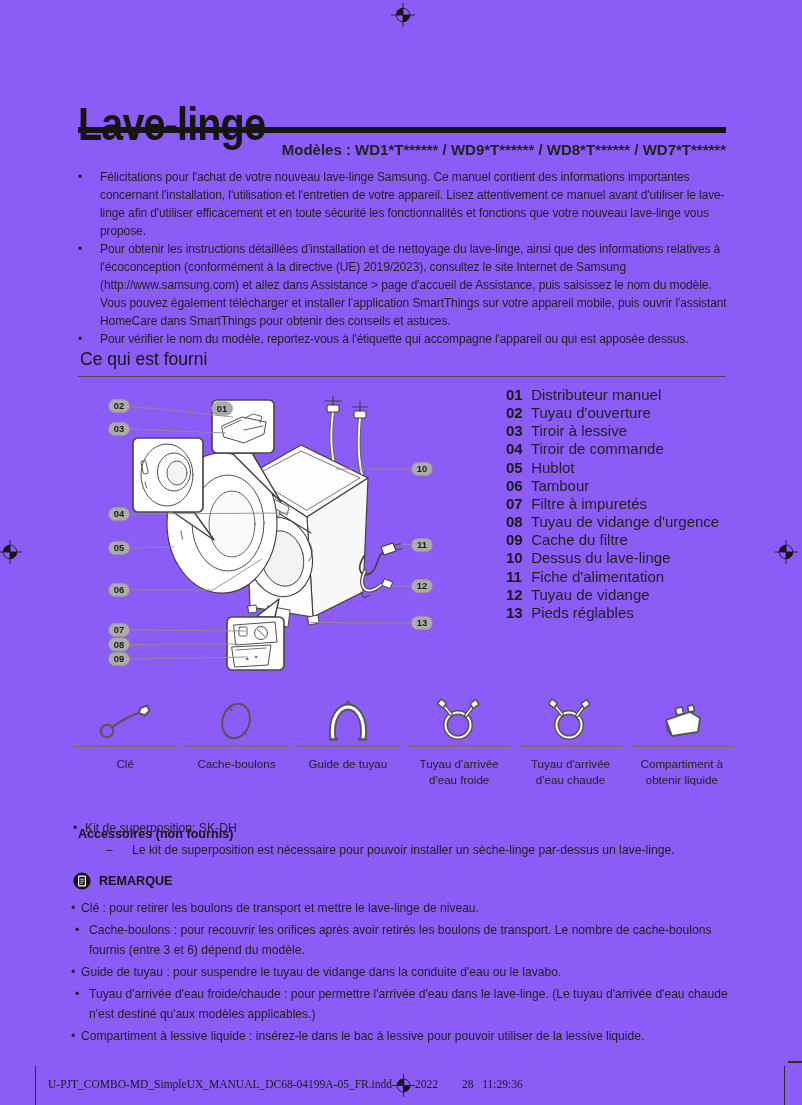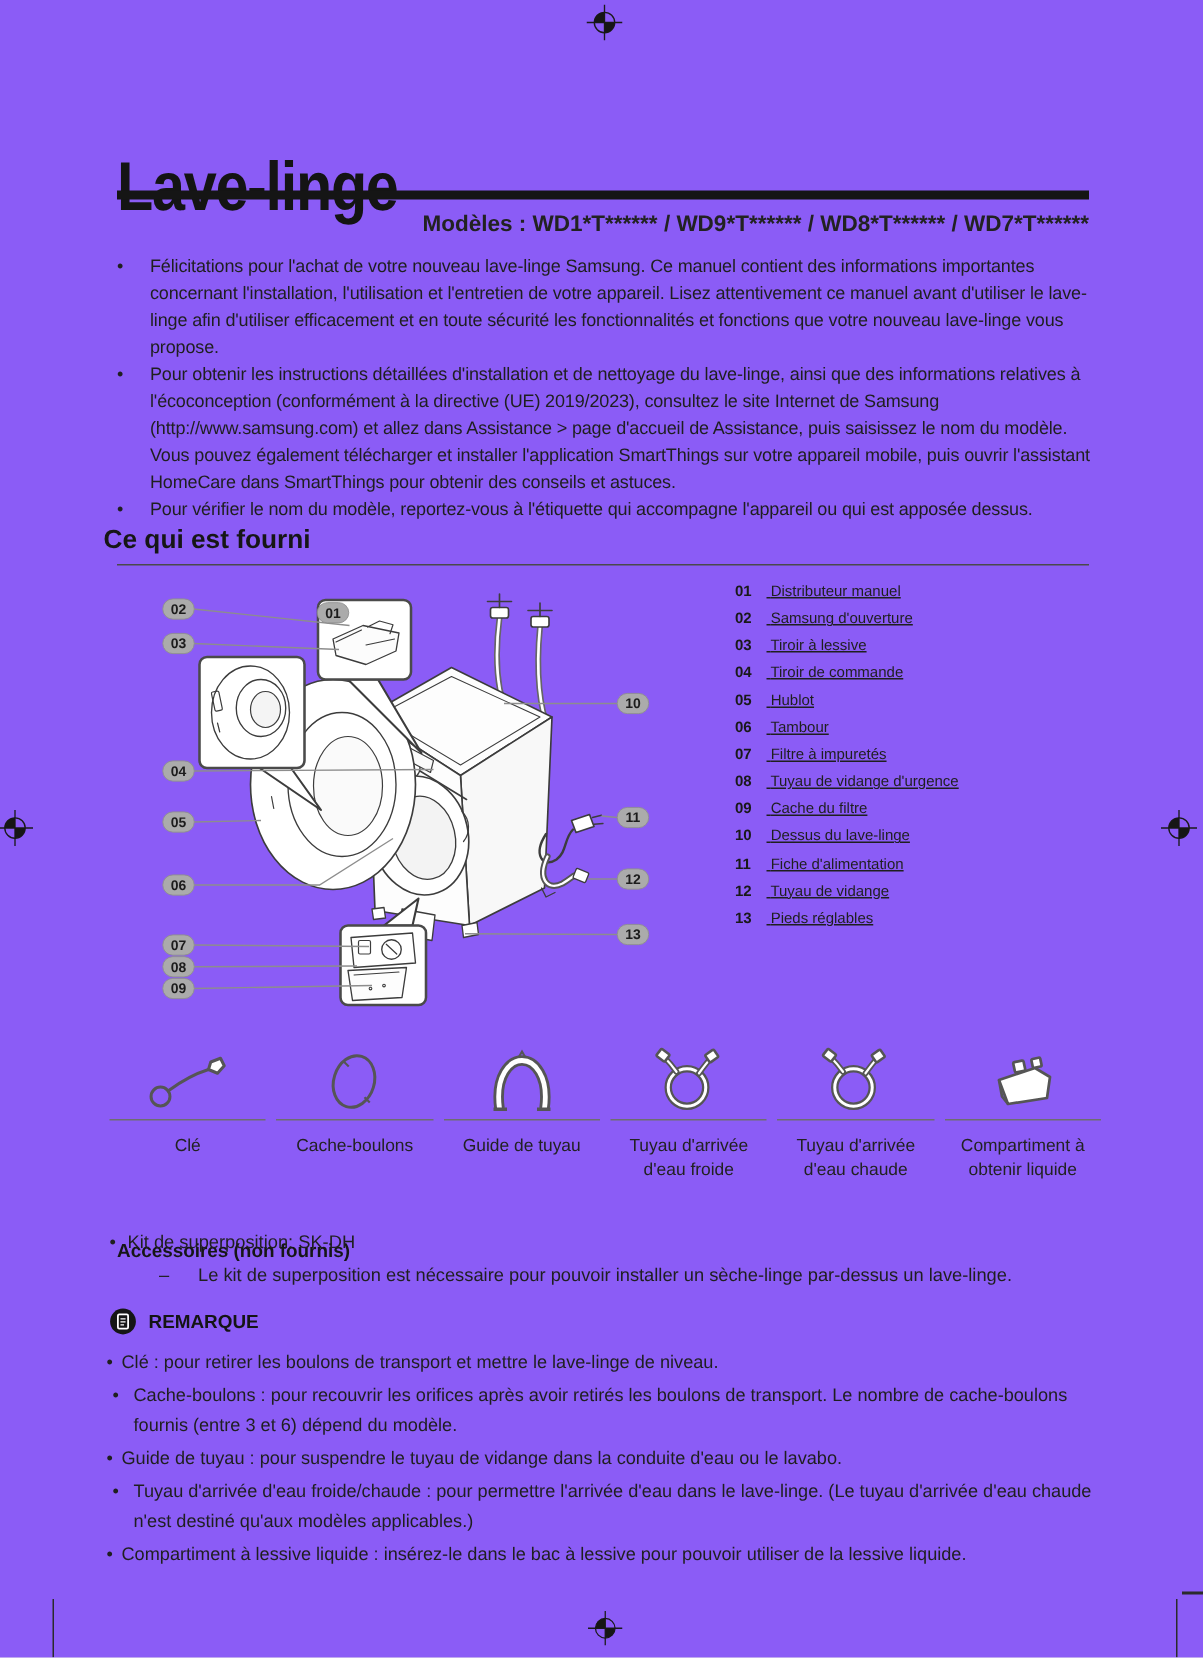--- a/index.html
+++ b/index.html
@@ -21,27 +21,27 @@
   .title-rule{position:absolute;left:78px;top:127px;width:648px;height:6px;background:#151515;}
   .models-line{
     position:absolute;left:78px;top:141px;width:648px;text-align:right;
     font-size:15px;font-weight:600;color:#222;
   }
   
   .intro{position:absolute;left:78px;top:168px;width:650px;font-size:12px;line-height:18px;letter-spacing:-0.1px;}
   .bullet-item{display:flex;}
   .bullet-item .dot{width:22px;flex:0 0 22px;}
   
-  .section-heading{position:absolute;left:69px;top:349px;font-size:17.5px;font-weight:700;color:#161616;}
+  .section-heading{position:absolute;left:80px;top:349px;font-size:17.5px;font-weight:400;color:#161616;}
   .section-rule{position:absolute;left:78px;top:376px;width:648px;height:1.3px;background:#4a4a4a;}
   
   .diagram{position:absolute;left:75px;top:385px;width:430px;height:300px;}
   .diagram text{font-family:"Liberation Sans",sans-serif;font-weight:700;font-size:9.3px;fill:#1c1c1c;}
   
-  .parts-list{position:absolute;left:490px;top:386px;font-size:10px;line-height:18.15px;text-decoration:underline;}
+  .parts-list{position:absolute;left:506px;top:386px;font-size:15px;line-height:18.15px;}
   .part-row{white-space:nowrap;}
   .part-num{font-weight:700;display:inline-block;min-width:21px;color:#191919;}
   
   .accessories{
     position:absolute;left:73px;top:692px;width:661px;
     display:grid;grid-template-columns:repeat(6,1fr);column-gap:7px;
   }
   .acc-cell{display:flex;flex-direction:column;align-items:center;}
   .acc-icon{height:50px;display:flex;align-items:flex-end;justify-content:center;width:100%;}
   .acc-line{width:100%;height:0;border-top:1.8px solid #6e6e6e;margin-top:4px;}
@@ -269,21 +269,21 @@
         </g>
       <g>
           <rect x="336.5" y="231.25" width="21" height="13.5" rx="6.75" fill="#ababab" stroke="#8f8f8f" stroke-width="0.6"></rect>
           <text x="347" y="241.3" text-anchor="middle">13</text>
         </g>
     </g>
   </svg>
 
   <div class="parts-list">
     <div class="part-row"><span class="part-num">01</span> <span>Distributeur manuel</span></div>
-    <div class="part-row"><span class="part-num">02</span> <span>Samsung d'ouverture</span></div>
+    <div class="part-row"><span class="part-num">02</span> <span>Tuyau d'ouverture</span></div>
     <div class="part-row"><span class="part-num">03</span> <span>Tiroir à lessive</span></div>
     <div class="part-row"><span class="part-num">04</span> <span>Tiroir de commande</span></div>
     <div class="part-row"><span class="part-num">05</span> <span>Hublot</span></div>
     <div class="part-row"><span class="part-num">06</span> <span>Tambour</span></div>
     <div class="part-row"><span class="part-num">07</span> <span>Filtre à impuretés</span></div>
     <div class="part-row"><span class="part-num">08</span> <span>Tuyau de vidange d'urgence</span></div>
     <div class="part-row"><span class="part-num">09</span> <span>Cache du filtre</span></div>
     <div class="part-row"><span class="part-num">10</span> <span>Dessus du lave-linge</span></div>
     <div class="part-row"><span class="part-num">11</span> <span>Fiche d'alimentation</span></div>
     <div class="part-row"><span class="part-num">12</span> <span>Tuyau de vidange</span></div>
@@ -422,20 +422,21 @@
     <div class="bullet-item">
         <span class="dot">•</span>
         <span>Compartiment à lessive liquide : insérez-le dans le bac à lessive pour pouvoir utiliser de la lessive liquide.</span>
       </div>
   </div>
 
   <div class="trim" style="left:35px;top:1066px;width:1.2px;height:39px;"></div>
   <div class="trim" style="left:784px;top:1066px;width:1.2px;height:39px;"></div>
   <div class="trim" style="left:788px;top:1061px;width:14px;height:1.6px;"></div>
 
+  <div class="footer-line"><span>U-PJT_COMBO-MD_SimpleUX_MANUAL_DC68-04199A-05_FR.indd</span><span>   </span><span>1</span><span>   </span><span>2022</span><span style="display:inline-block;width:24px;"></span><span>28</span><span>   </span><span>11:29:36</span></div>
   <div class="footer-regmark">
     <svg viewBox="0 0 24 24" width="23" height="23">
         <g stroke="#1a1a1a" stroke-width="0.9" fill="none">
           <line x1="12" y1="0" x2="12" y2="24"></line>
           <line x1="0" y1="12" x2="24" y2="12"></line>
           <circle cx="12" cy="12" r="6.8"></circle>
         </g>
         <path d="M12,12 L12,5.2 A6.8,6.8 0 0,0 5.2,12 Z" fill="#161616"></path>
         <path d="M12,12 L12,18.8 A6.8,6.8 0 0,0 18.8,12 Z" fill="#161616"></path>
       </svg>

